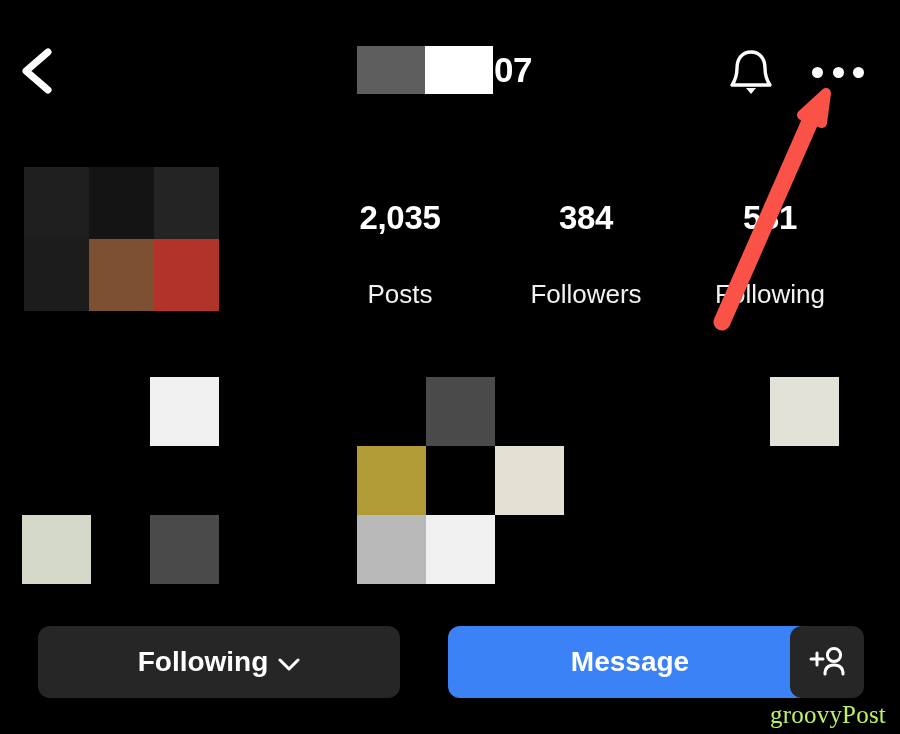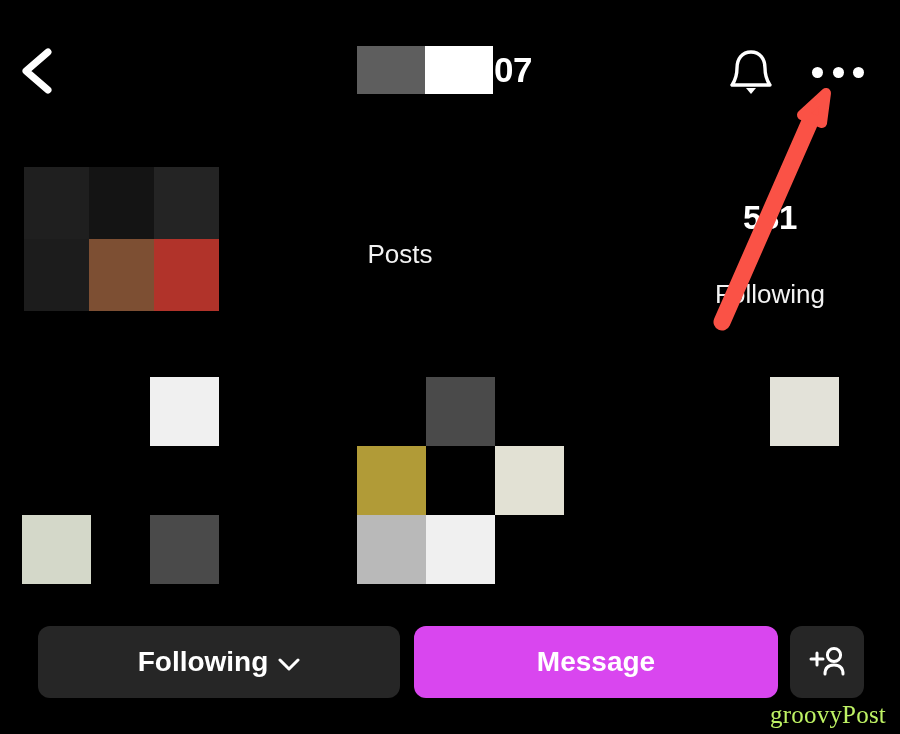--- a/index.html
+++ b/index.html
@@ -239,21 +239,26 @@
     <span style="background:#1f1f1f"></span>
     <span style="background:#141414"></span>
     <span style="background:#242424"></span>
     <span style="background:#1c1c1c"></span>
     <span style="background:#7d4f33"></span>
     <span style="background:#b1332a"></span>
   </div>
 
   <div class="stats">
     <div class="stat stat-a">
+      <span class="stat-value">2,035</span>
       <span class="stat-label">Posts</span>
+    </div>
+    <div class="stat stat-b">
+      <span class="stat-value">384</span>
+      <span class="stat-label">Followers</span>
     </div>
     <div class="stat stat-c">
       <span class="stat-value">531</span>
       <span class="stat-label">Following</span>
     </div>
   </div>
 
   <div class="photo-grid" id="photo-grid">
       <div class="tile" style="left: 150px; top: 17px; width: 69px; height: 69px; background: rgb(240, 240, 240);"></div>
       <div class="tile" style="left: 426px; top: 17px; width: 69px; height: 69px; background: rgb(74, 74, 74);"></div>
@@ -268,21 +273,21 @@
 
   <div class="actions">
 
     <button class="btn btn-following" style="background: rgb(38, 38, 38);">
       <span>Following</span>
       <svg class="chevron-down" viewBox="0 0 22 13">
         <path d="M2 2 L11 11 L20 2" fill="none" stroke="#ffffff" stroke-width="3" stroke-linecap="round" stroke-linejoin="round"></path>
       </svg>
     </button>
 
-    <button class="btn btn-message" style="background: #d946ef;">
+    <button class="btn btn-message" style="background: #3b82f6; margin-left: 34px;">
       <span>Message</span>
     </button>
 
     <button class="btn btn-adduser" style="background: rgb(38, 38, 38);">
       <svg width="40" height="34" viewBox="0 0 40 34">
         <path d="M4 14 L16 14 M10 8 L10 20" stroke="#ffffff" stroke-width="3" stroke-linecap="round" fill="none"></path>
         <circle cx="27" cy="10" r="6.6" fill="none" stroke="#ffffff" stroke-width="3"></circle>
         <path d="M18 29 C18 22.5 22 20 27 20 C32 20 36 22.5 36 29" fill="none" stroke="#ffffff" stroke-width="3" stroke-linecap="round"></path>
       </svg>
     </button>

